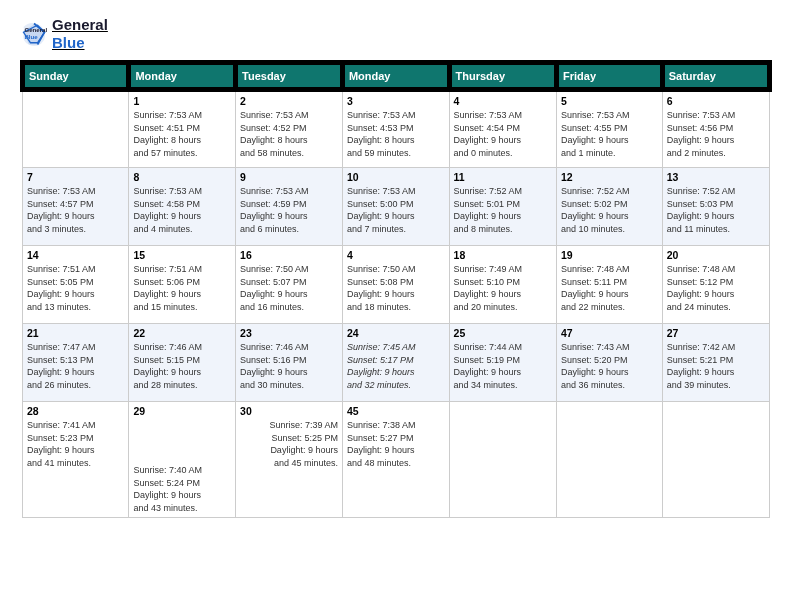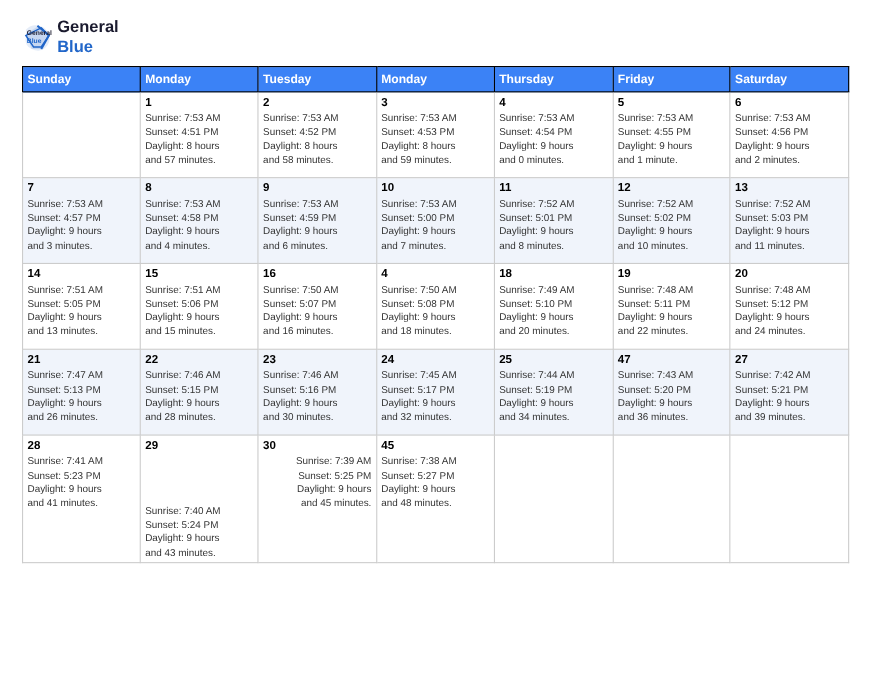--- a/index.html
+++ b/index.html
@@ -13,20 +13,21 @@
     .page {
       width: 792px;
       height: 612px;
       padding: 16px 20px 10px 20px;
     }
     .header-area {
       display: flex;
       justify-content: space-between;
       align-items: center;
       margin-bottom: 8px;
+      text-decoration: underline;
     }
     .logo {
       display: flex;
       align-items: center;
       gap: 4px;
     }
     .logo-text {
       font-size: 15px;
       font-weight: bold;
       color: #1a1a2e;
@@ -51,27 +52,27 @@
       font-size: 14px;
       color: #333;
       font-weight: normal;
     }
     table {
       width: 100%;
       border-collapse: collapse;
       font-size: 9.5px;
     }
     thead tr th {
-      background-color: #3b82f6;
+      background-color: #0f766e;
       color: #fff;
       padding: 5px 4px;
       text-align: left;
       font-size: 11px;
       font-weight: bold;
-      border: 1px solid #000000;
+      border: 5px solid #000000;
     }
     tbody tr td {
       border: 1px solid #ccc;
       padding: 3px 4px;
       vertical-align: top;
       height: 78px;
       width: 113px;
     }
     tbody tr td.empty {
       background: #f9f9f9;
@@ -300,21 +301,21 @@
           </td>
           <td>
             <span class="day-num">23</span>
             <div class="day-info" style="white-space: pre-line;">Sunrise: 7:46 AM
 Sunset: 5:16 PM
 Daylight: 9 hours
 and 30 minutes.</div>
           </td>
           <td>
             <span class="day-num">24</span>
-            <div class="day-info" style="white-space: pre-line;">Sunrise: 7:45 AM
+            <div class="day-info" style="white-space: pre-line; font-style: italic;">Sunrise: 7:45 AM
 Sunset: 5:17 PM
 Daylight: 9 hours
 and 32 minutes.</div>
           </td>
           <td>
             <span class="day-num">25</span>
             <div class="day-info" style="white-space: pre-line;">Sunrise: 7:44 AM
 Sunset: 5:19 PM
 Daylight: 9 hours
 and 34 minutes.</div>

